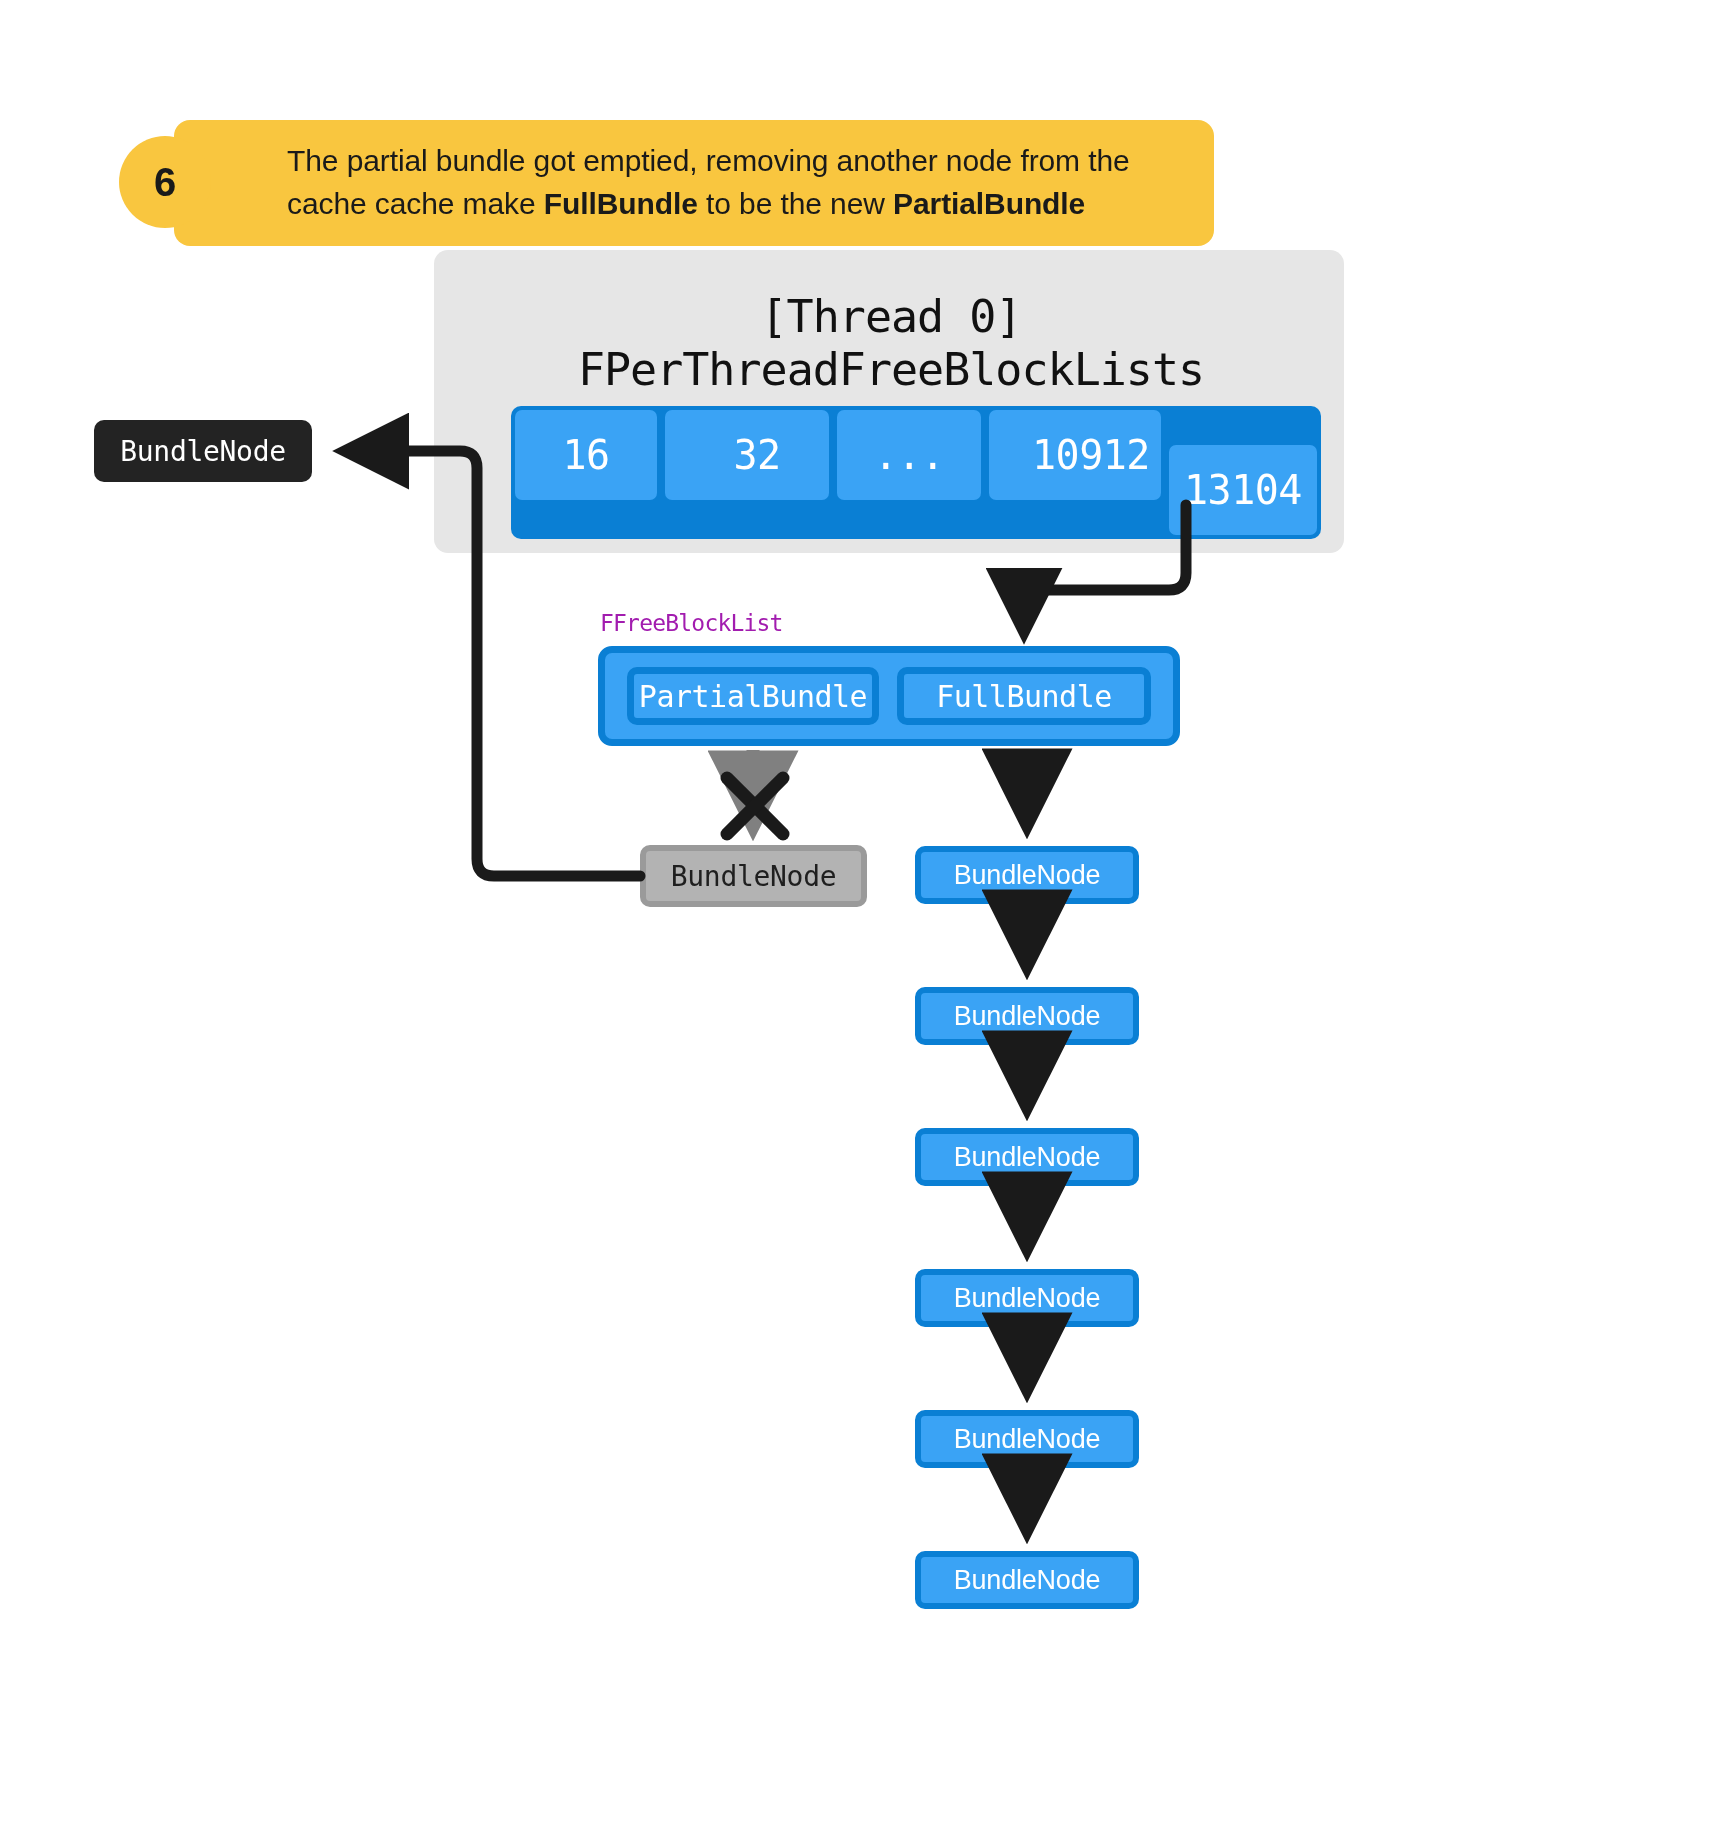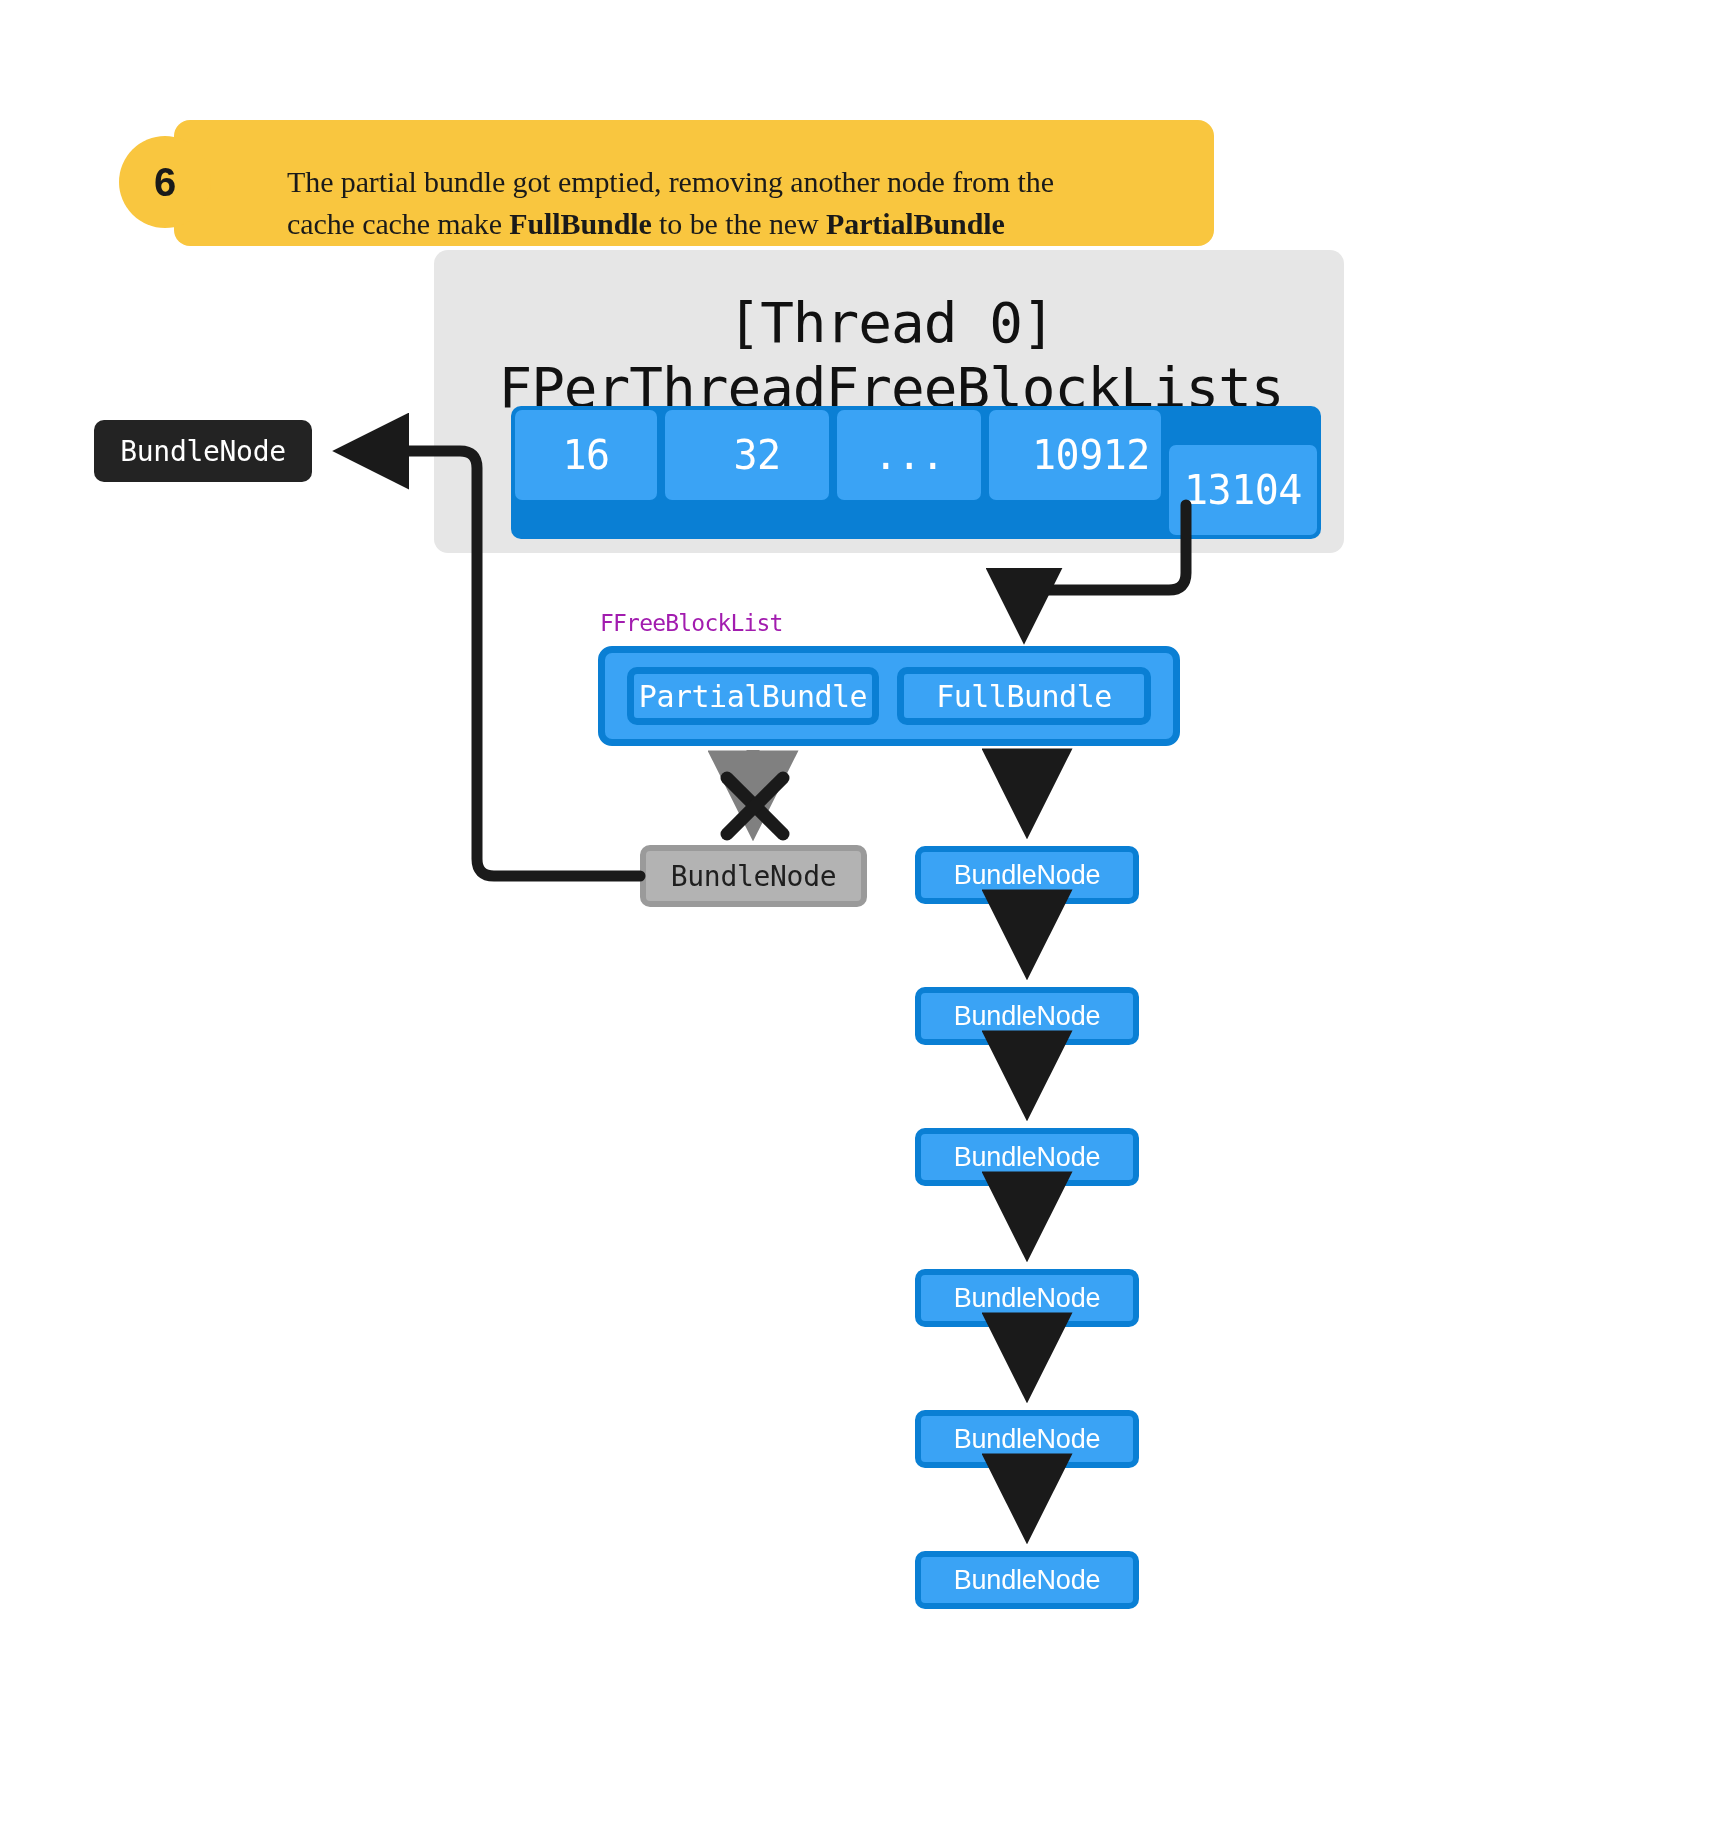--- a/index.html
+++ b/index.html
@@ -15,36 +15,36 @@
   
   #callout{position:absolute;left:119px;top:120px;width:1120px;height:130px;}
   #callout-badge{
     position:absolute;left:0;top:16px;width:92px;height:92px;border-radius:50%;
     background:#f9c63f;display:flex;align-items:center;justify-content:center;
     font-size:40px;font-weight:700;color:#1a1a1a;
   }
   #callout-box{
     position:absolute;left:55px;top:0;width:1040px;height:126px;
     background:#f9c63f;border-radius:16px;
-    display:flex;align-items:flex-end;font-family:Liberation Serif, serif;
+    display:flex;align-items:center;
   }
   #callout-text{
     margin-left:113px;margin-right:26px;
     font-size:30px;line-height:1.42;color:#1a1a1a;letter-spacing:-0.1px;
   }
   #callout-text b{font-weight:700;}
 
   
   #thread-container{
     position:absolute;left:434px;top:250px;width:910px;height:303px;
     background:#e6e6e6;border-radius:14px;
   }
   #thread-title{
     position:absolute;left:4px;right:0;top:40px;text-align:center;
-    font-size:56px;color:#111;letter-spacing:-1px;
+    font-size:45px;color:#111;letter-spacing:-1px;
   }
 
   
   #cell-row{
     position:absolute;left:511px;top:406px;
     display:flex;background:#0a7fd4;border-radius:10px;
     padding:4px;gap:8px;
   }
   .cell{
     background:#3aa3f5;border-radius:7px;

